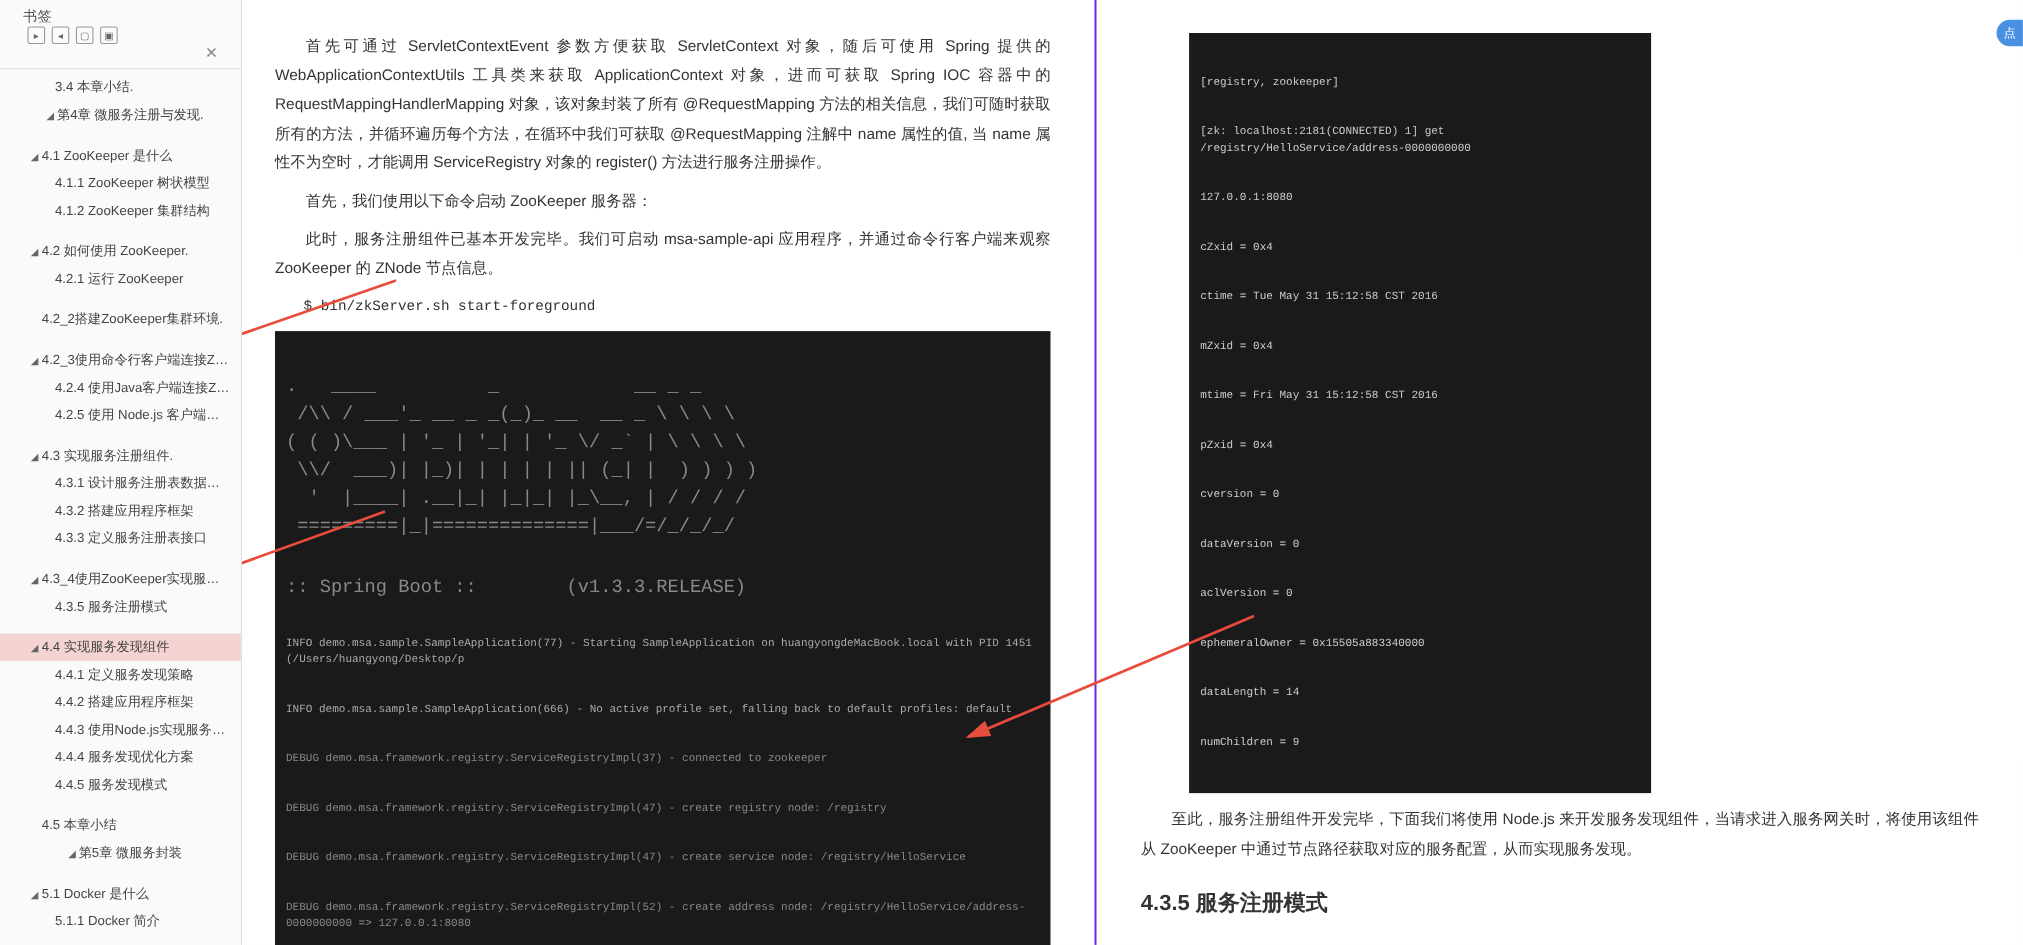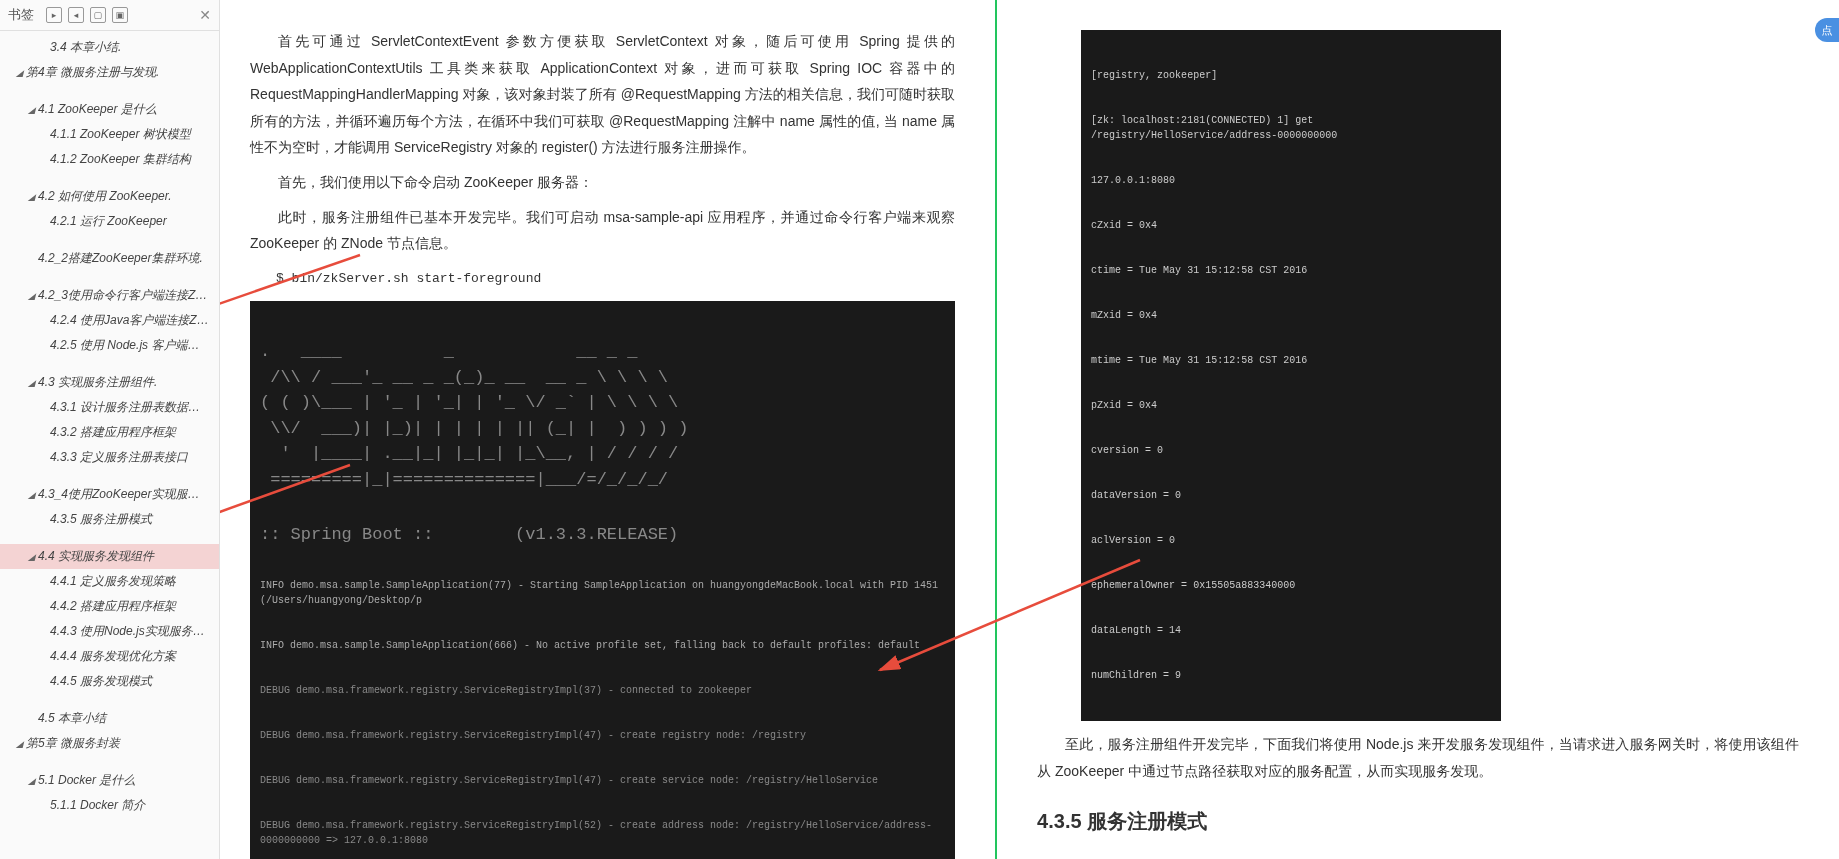--- a/index.html
+++ b/index.html
@@ -1,36 +1,36 @@
 <!DOCTYPE html>
 <html><head>
   <meta charset="utf-8">
   <style>
     * { margin: 0; padding: 0; box-sizing: border-box; }
     body { font-family: "Microsoft YaHei", "PingFang SC", sans-serif; background: #fff; color: #333; display: flex; height: 859px; width: 1839px; overflow: hidden; }
     
     
     .sidebar { width: 220px; background: #fafafa; border-right: 1px solid #e0e0e0; display: flex; flex-direction: column; flex-shrink: 0; }
-    .sidebar-header { display: flex; align-items: center; padding: 6px 8px; border-bottom: 1px solid #e0e0e0; }
+    .sidebar-header { display: flex; padding: 6px 21px; border-bottom: 1px solid #e0e0e0; flex-direction: column; }
     .sidebar-title { font-size: 13px; color: #555; margin-right: 8px; }
     .sidebar-icons { display: flex; gap: 6px; margin-left: 4px; }
     .sidebar-icon { width: 16px; height: 16px; border: 1px solid #999; border-radius: 2px; display: flex; align-items: center; justify-content: center; font-size: 9px; color: #666; cursor: pointer; }
     .close-icon { margin-left: auto; font-size: 14px; color: #888; cursor: pointer; }
-    .bookmark-tree { flex: 1; overflow-y: auto; font-size: 12px; padding: 4px 0; font-style: italic; }
+    .bookmark-tree { flex: 1; overflow-y: auto; font-size: 12px; padding: 4px 0; }
     .tree-item { padding: 4px 8px; cursor: pointer; white-space: nowrap; overflow: hidden; text-overflow: ellipsis; color: #444; }
-    .tree-item.l1 { padding-left: 16px; }
+    .tree-item.l1 { padding-left: 16px; text-align: center; }
     .tree-item.l2 { padding-left: 28px; margin-top: 12px; }
     .tree-item.l3 { padding-left: 40px; }
     .tree-item.selected { background: #f4d3d3; }
     .caret { display: inline-block; width: 8px; font-size: 9px; color: #666; margin-right: 2px; }
     
     
     .content { flex: 1; display: flex; background: #f5f5f5; overflow: hidden; position: relative; }
     .page { background: #fff; padding: 20px 40px 20px 30px; font-size: 14px; line-height: 1.9; color: #333; overflow: hidden; position: relative; }
-    .page-left { width: 48%; border-right: 2px solid #22c55e; }
+    .page-left { width: 48%; border-right: 2px solid #6d28d9; }
     .page-right { width: 52%; padding-left: 40px; }
     
     .para { text-indent: 2em; margin: 8px 0; text-align: justify; }
     .code-line { font-family: "Courier New", monospace; margin: 10px 0 10px 2em; font-size: 13px; }
     
     .terminal { background: #1a1a1a; color: #ccc; font-family: "Courier New", monospace; font-size: 10px; padding: 8px 10px; margin: 10px 0; line-height: 1.5; white-space: pre-wrap; }
     .terminal .term-line { display: block; }
     .terminal .debug { color: #888; }
     .terminal .info { color: #aaa; }
     .terminal .spring-logo { color: #888; font-size: 17px; }
@@ -120,21 +120,21 @@
   </div>
 
   <div class="page page-right">
     <div class="terminal" style="margin-left:44px; width:420px;">
       <span class="term-line">[registry, zookeeper]</span>
       <span class="term-line">[zk: localhost:2181(CONNECTED) 1] get /registry/HelloService/address-0000000000</span>
       <span class="term-line">127.0.0.1:8080</span>
       <span class="term-line">cZxid = 0x4</span>
       <span class="term-line">ctime = Tue May 31 15:12:58 CST 2016</span>
       <span class="term-line">mZxid = 0x4</span>
-      <span class="term-line">mtime = Tue May 31 15:12:58 CST 2016</span>
+      <span class="term-line">mtime = Fri May 31 15:12:58 CST 2016</span>
       <span class="term-line">pZxid = 0x4</span>
       <span class="term-line">cversion = 0</span>
       <span class="term-line">dataVersion = 0</span>
       <span class="term-line">aclVersion = 0</span>
       <span class="term-line">ephemeralOwner = 0x15505a883340000</span>
       <span class="term-line">dataLength = 14</span>
       <span class="term-line">numChildren = 9</span>
     </div>
     <p class="para">至此，服务注册组件开发完毕，下面我们将使用 Node.js 来开发服务发现组件，当请求进入服务网关时，将使用该组件从 ZooKeeper 中通过节点路径获取对应的服务配置，从而实现服务发现。</p>
     <h3 class="h3">4.3.5  服务注册模式</h3>

